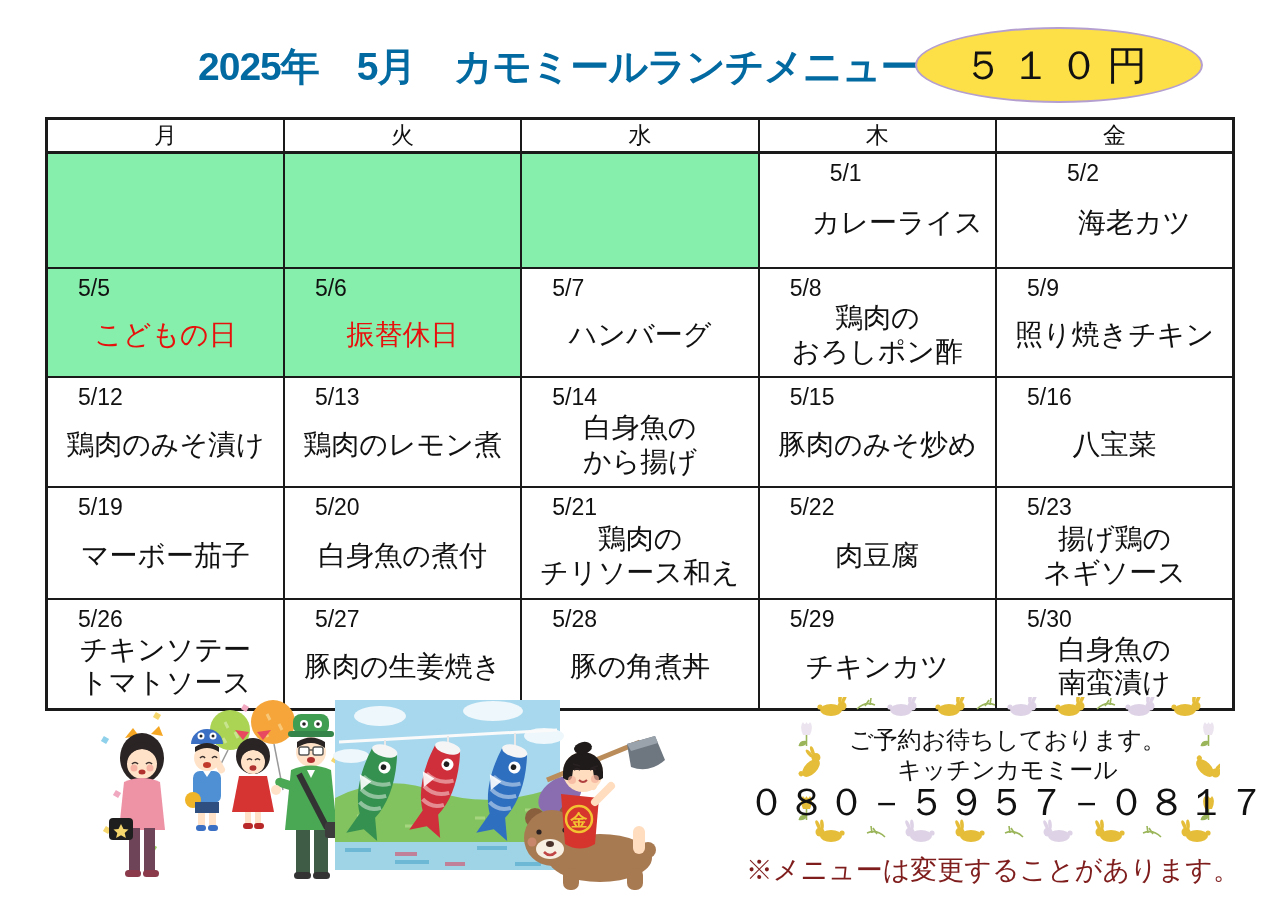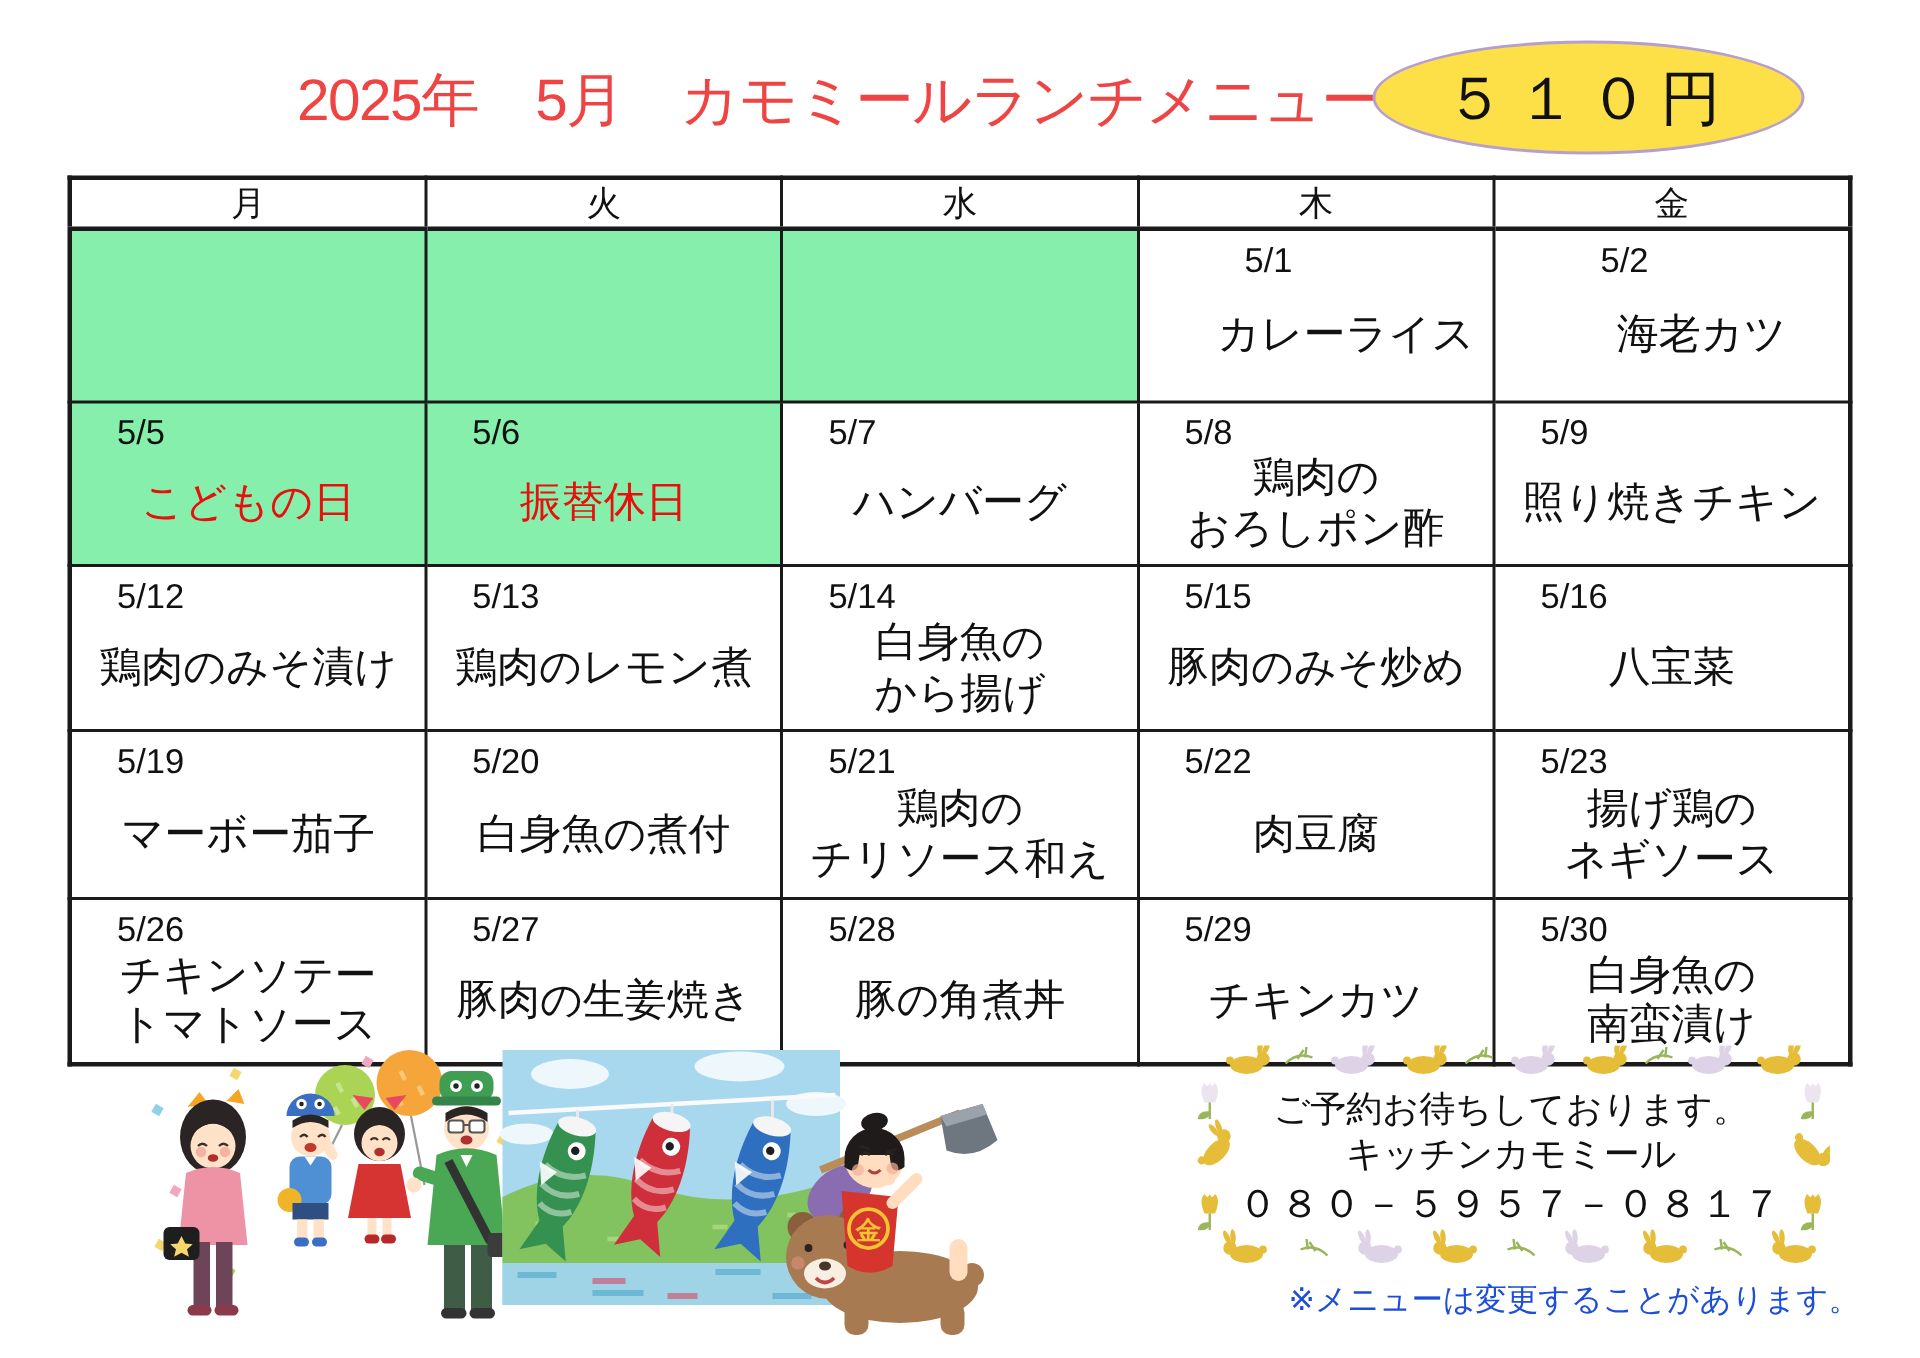--- a/index.html
+++ b/index.html
@@ -5,21 +5,21 @@
   html,body{margin:0;padding:0;}
   body{
     width:1280px;height:905px;position:relative;overflow:hidden;
     background:#ffffff;
     font-family:"Liberation Sans","DejaVu Sans",sans-serif;
     color:#111;
   }
   
   .page-title{
     position:absolute;left:198px;top:40px;
-    font-size:39px;font-weight:normal;color:#ef4444;
+    font-size:39px;font-weight:bold;color:#0369a1;
     letter-spacing:-1px;white-space:nowrap;
   }
   .price-badge{
     position:absolute;left:915px;top:27px;width:288px;height:76px;
     border:2px solid #b49fd0;border-radius:50%;
     display:flex;align-items:center;justify-content:center;
     font-size:40px;letter-spacing:8px;color:#111;background:#fde047;
     box-sizing:border-box;
   }
   
@@ -51,25 +51,25 @@
   .contact-box{
     position:absolute;left:795px;top:697px;width:425px;height:145px;
   }
   .contact-frame{position:absolute;left:0;top:0;}
   .contact-text{
     position:absolute;left:0;top:0;width:100%;height:100%;
     display:flex;flex-direction:column;align-items:center;justify-content:center;
     padding-top:4px;box-sizing:border-box;
   }
   .contact-line{font-size:24px;line-height:30px;white-space:nowrap;}
-  .contact-phone{font-size:26px;line-height:34px;letter-spacing:2px;white-space:nowrap;}
+  .contact-phone{font-size:38px;line-height:34px;letter-spacing:2px;white-space:nowrap;}
   
   .note{
     position:absolute;right:40px;top:852px;
-    font-size:21px;color:#1d4ed8;white-space:nowrap;
+    font-size:27px;color:#7f1d1d;white-space:nowrap;font-family:Liberation Mono, monospace;
   }
   
   .illus{position:absolute;left:95px;top:698px;}
 </style>
 </head>
 <body>
 
 <div class="page-title">2025年　5月　カモミールランチメニュー</div>
 <div class="price-badge">５１０円</div>
 

